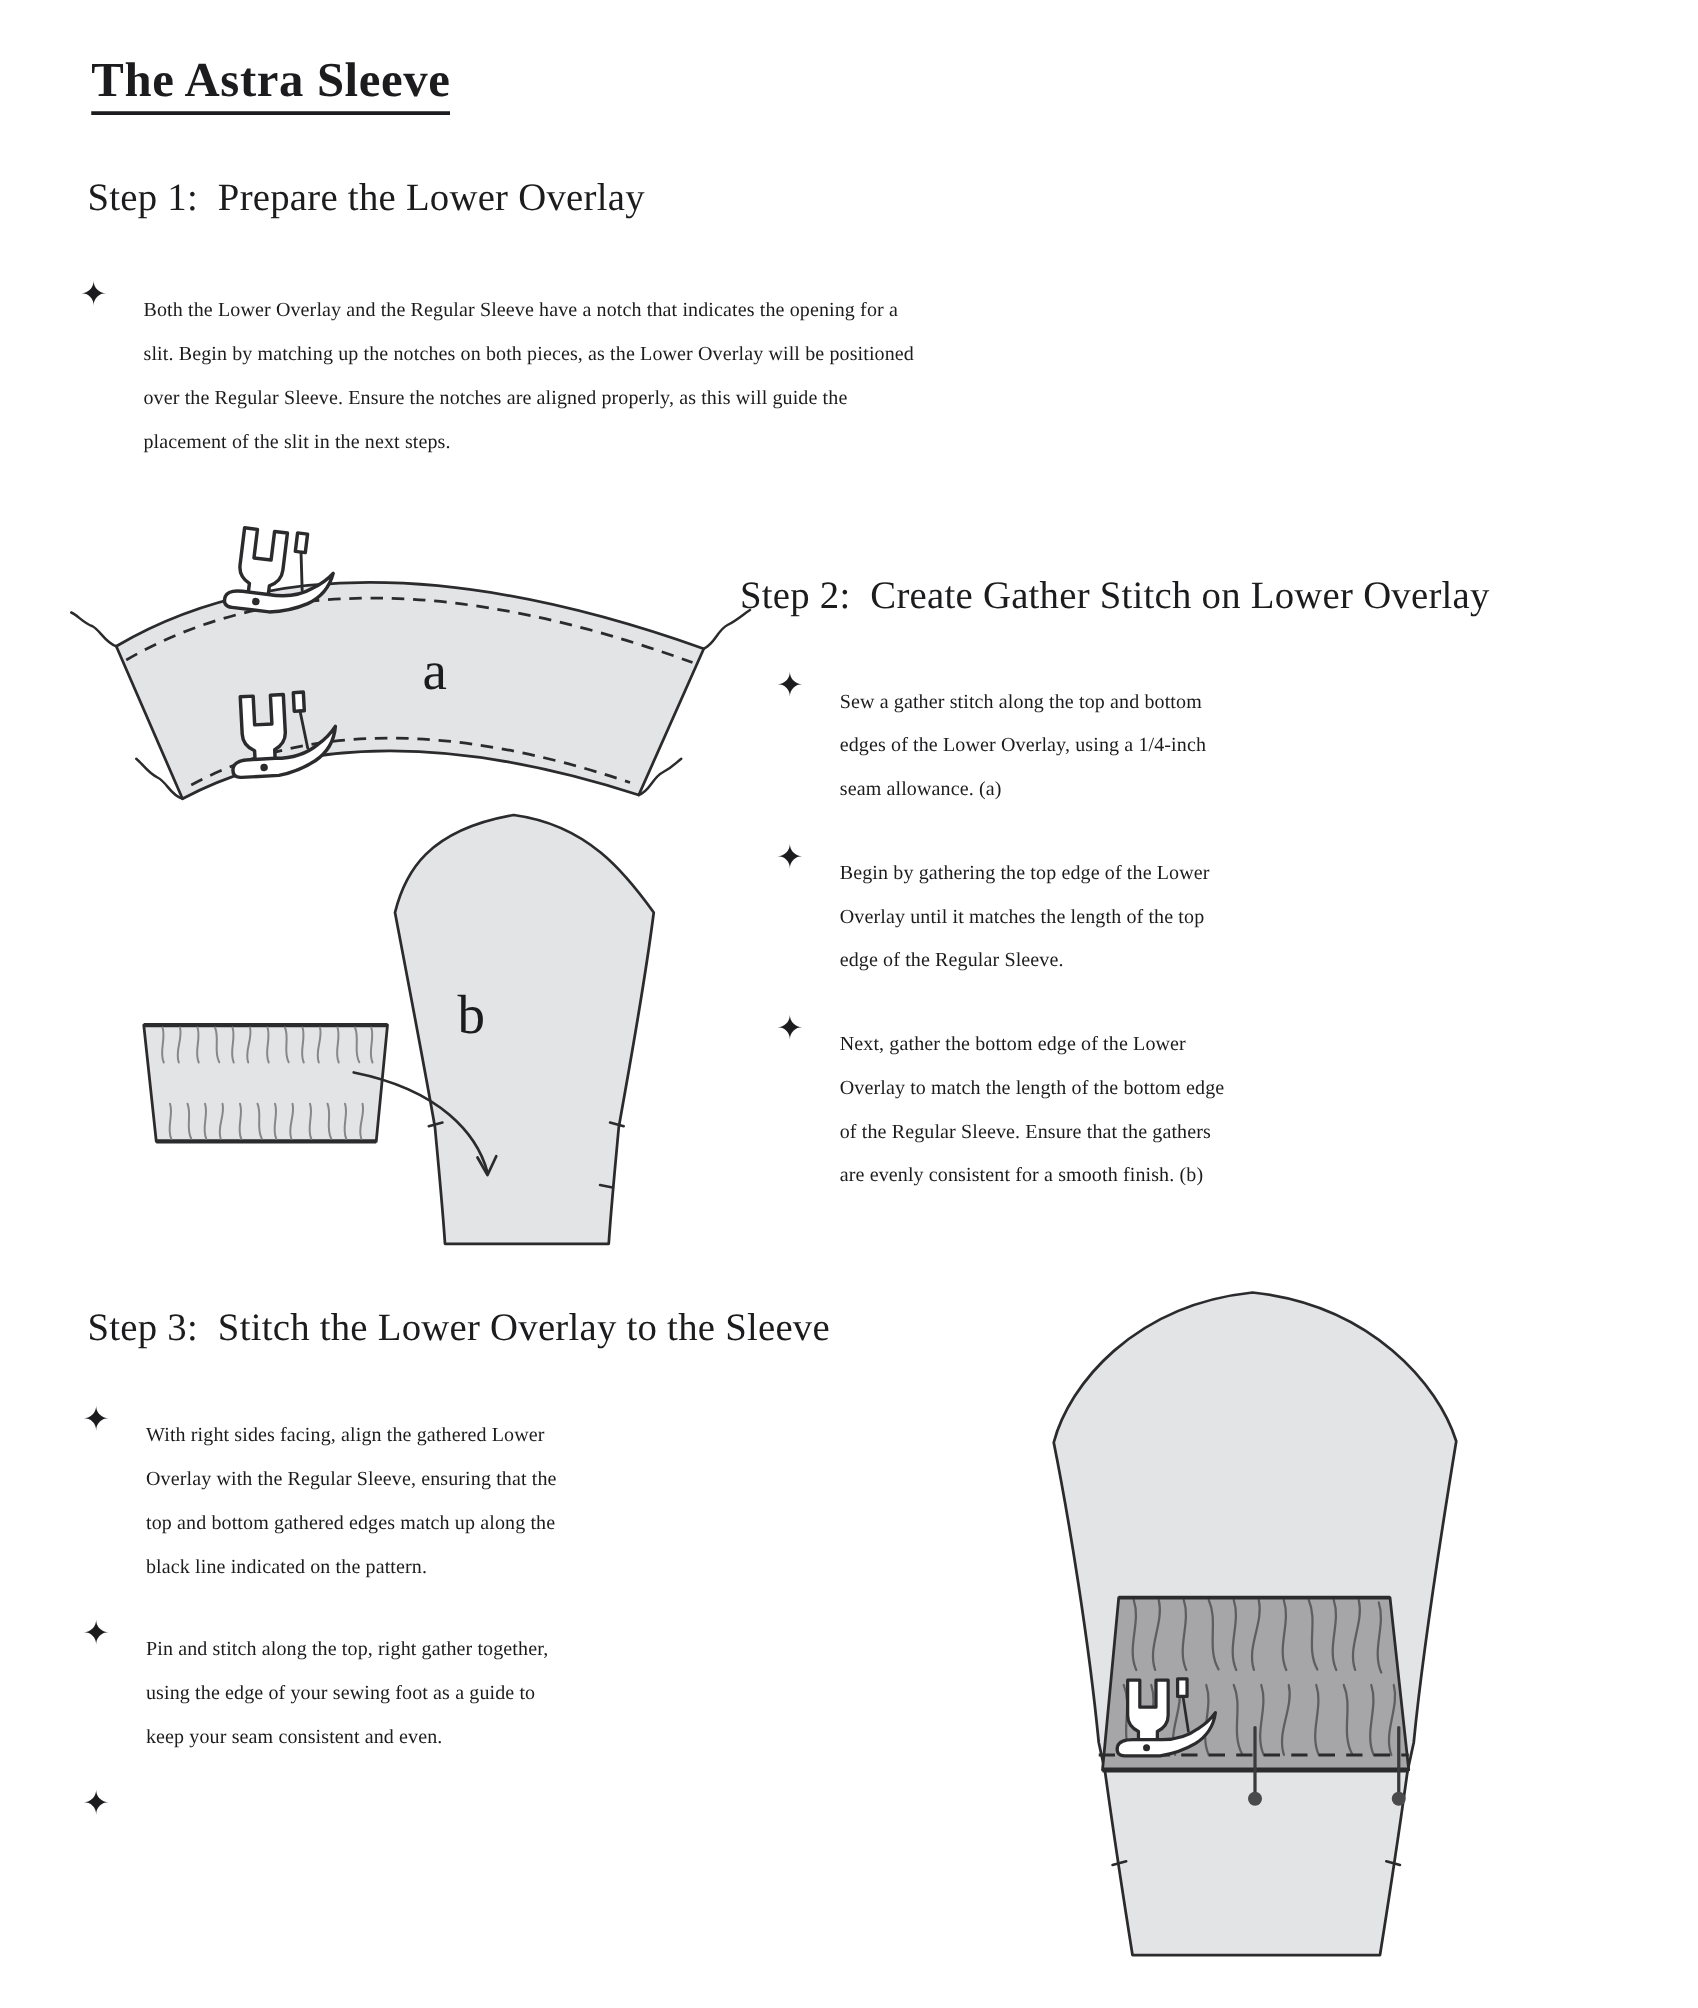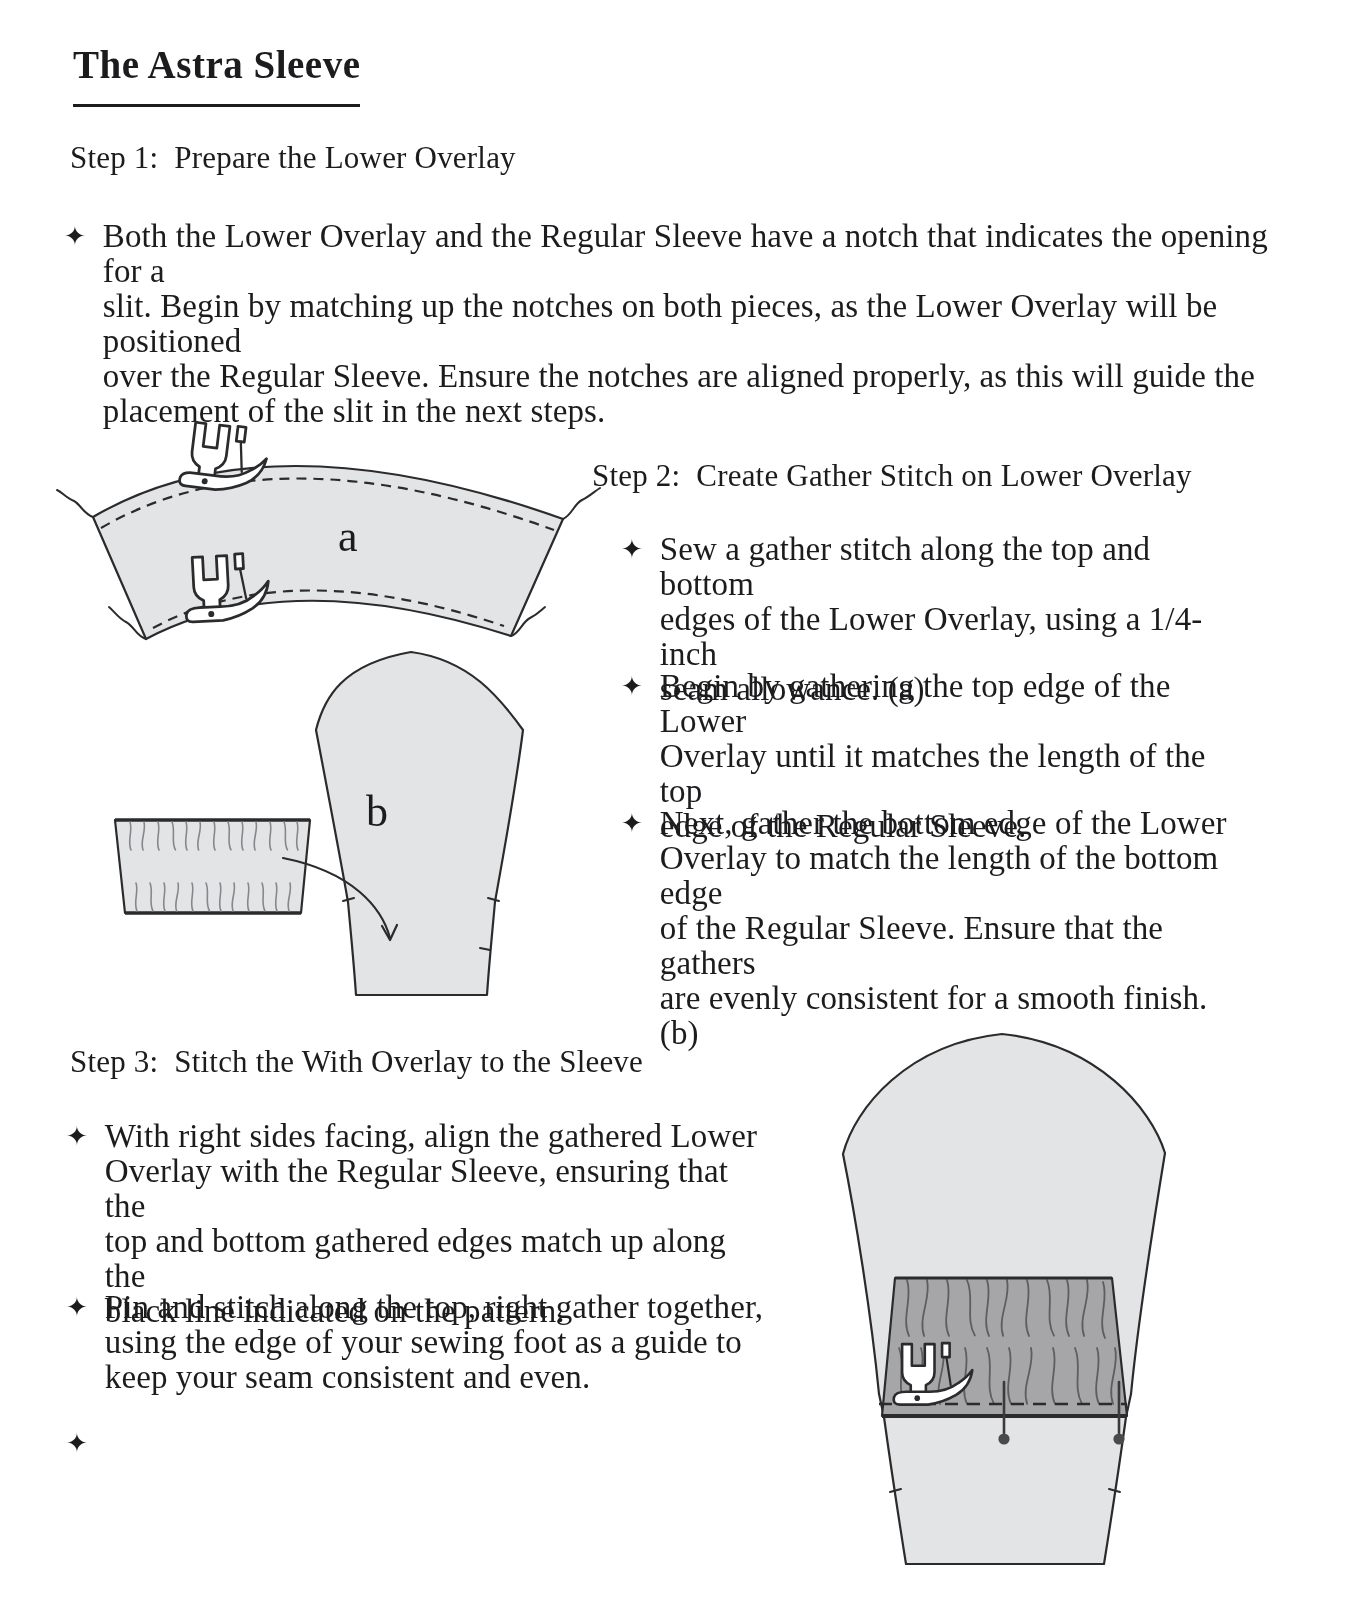--- a/index.html
+++ b/index.html
@@ -14,32 +14,32 @@
   html,body{margin:0;padding:0;background:var(--paper);}
   .page{
     position:relative;width:1358px;height:1606px;background:var(--paper);
     font-family:"Liberation Serif","DejaVu Serif",serif;color:var(--text);
     overflow:hidden;
   }
   .title{
     position:absolute;left:73px;top:42px;margin:0;
     font-size:39px;font-weight:bold;letter-spacing:.5px;
   }
-  .title .title-text{border-bottom:3px solid var(--text);padding-bottom:18px;}
+  .title .title-text{border-bottom:3px solid var(--text);padding-bottom:3px;}
   .step-heading{
     position:absolute;margin:0;font-size:31px;font-weight:normal;
     white-space:pre-wrap;letter-spacing:.2px;font-family:Liberation Serif, serif;
   }
   .bullet{position:absolute;display:flex;align-items:flex-start;}
   .star{
     flex:0 0 auto;font-size:26px;line-height:35px;margin-right:17px;
     font-family:"DejaVu Sans",sans-serif;color:var(--text);
   }
   .btext{
-    margin:0;font-size:33px;line-height:35px;white-space:pre-line;
+    margin:12px;font-size:16px;line-height:35px;white-space:pre-line;
     letter-spacing:.1px;
   }
   svg{position:absolute;overflow:visible;}
   svg text{font-family:"Liberation Serif","DejaVu Serif",serif;fill:var(--text);}
   .shape-light{fill:var(--fill-light);stroke:var(--outline);stroke-width:2.2;stroke-linejoin:round;}
   .shape-dark{fill:var(--fill-dark);stroke:var(--outline);stroke-width:2.2;stroke-linejoin:round;}
   .ln{fill:none;stroke:var(--outline);stroke-width:2;stroke-linecap:round;}
   .dash{fill:none;stroke:var(--outline);stroke-width:2.2;stroke-dasharray:11 8;stroke-linecap:butt;}
   .heavy{fill:none;stroke:var(--outline);stroke-width:4;stroke-linecap:butt;}
   .wr-l{fill:none;stroke:var(--wrinkle-light);stroke-width:1.6;stroke-linecap:round;}
@@ -149,21 +149,21 @@
       <use href="#wr" class="wr-l" x="150" y="255"></use>
         <use href="#wr" class="wr-l" x="164" y="255" transform="rotate(-4 164 255)"></use>
       <use href="#wr" class="wr-l" x="178" y="255"></use>
         <use href="#wr" class="wr-l" x="192" y="255" transform="rotate(4 192 255)"></use>
     </g>
     <path class="ln" style="stroke-width:2.2" d="M185,230 C255,244 284,280 292,310"></path>
     <path class="ln" style="stroke-width:2.2" d="M284,298 L292,312 M299,297 L292,312"></path>
     <text x="268" y="198" font-size="44">b</text>
   </svg>
 
-  <h2 class="step-heading" style="left:70px;top:1044px;">Step 3:  Stitch the With Overlay to the Sleeve</h2>
+  <h2 class="step-heading" style="left:70px;top:1044px;">Step 3:  Stitch the Lower Overlay to the Sleeve</h2>
 
   <div class="bullet" style="left:66px;top:1119px;width:700px;">
     <span class="star">✦</span>
     <p class="btext">With right sides facing, align the gathered Lower
 Overlay with the Regular Sleeve, ensuring that the
 top and bottom gathered edges match up along the
 black line indicated on the pattern.</p>
   </div>
   <div class="bullet" style="left:66px;top:1290px;width:700px;">
     <span class="star">✦</span>

